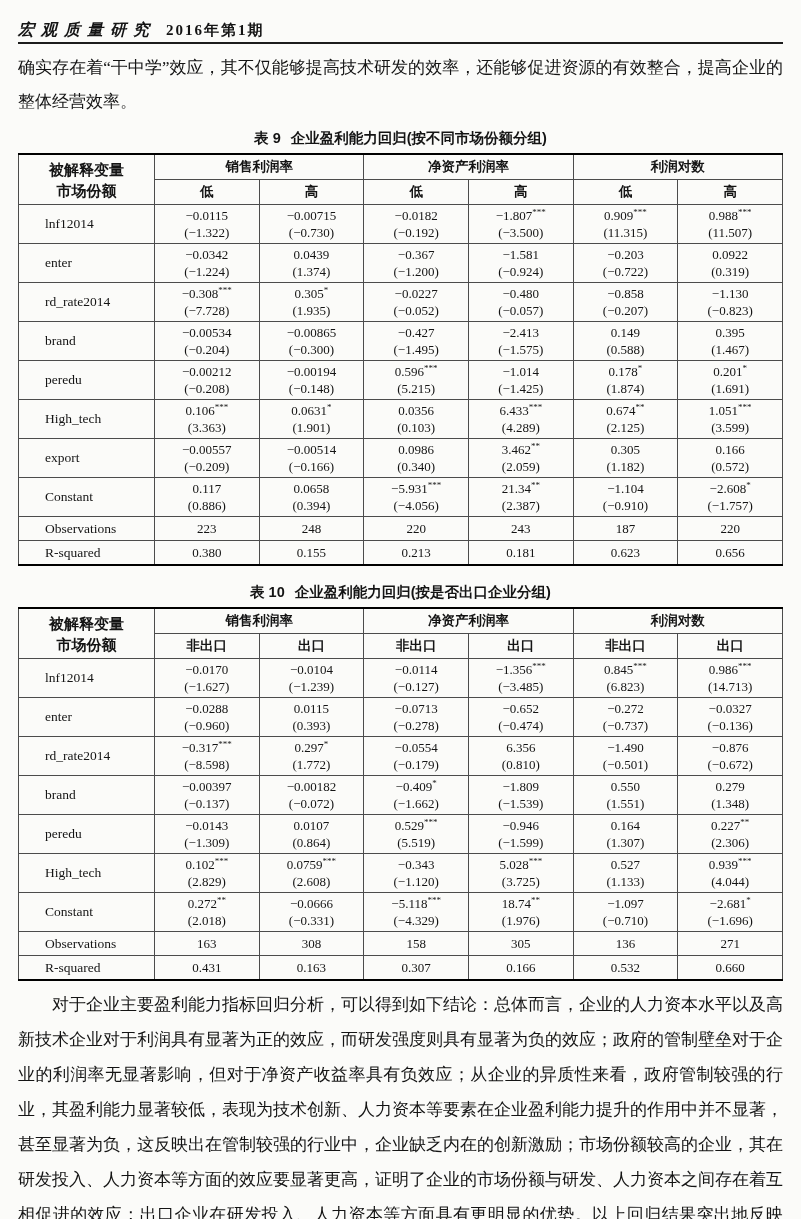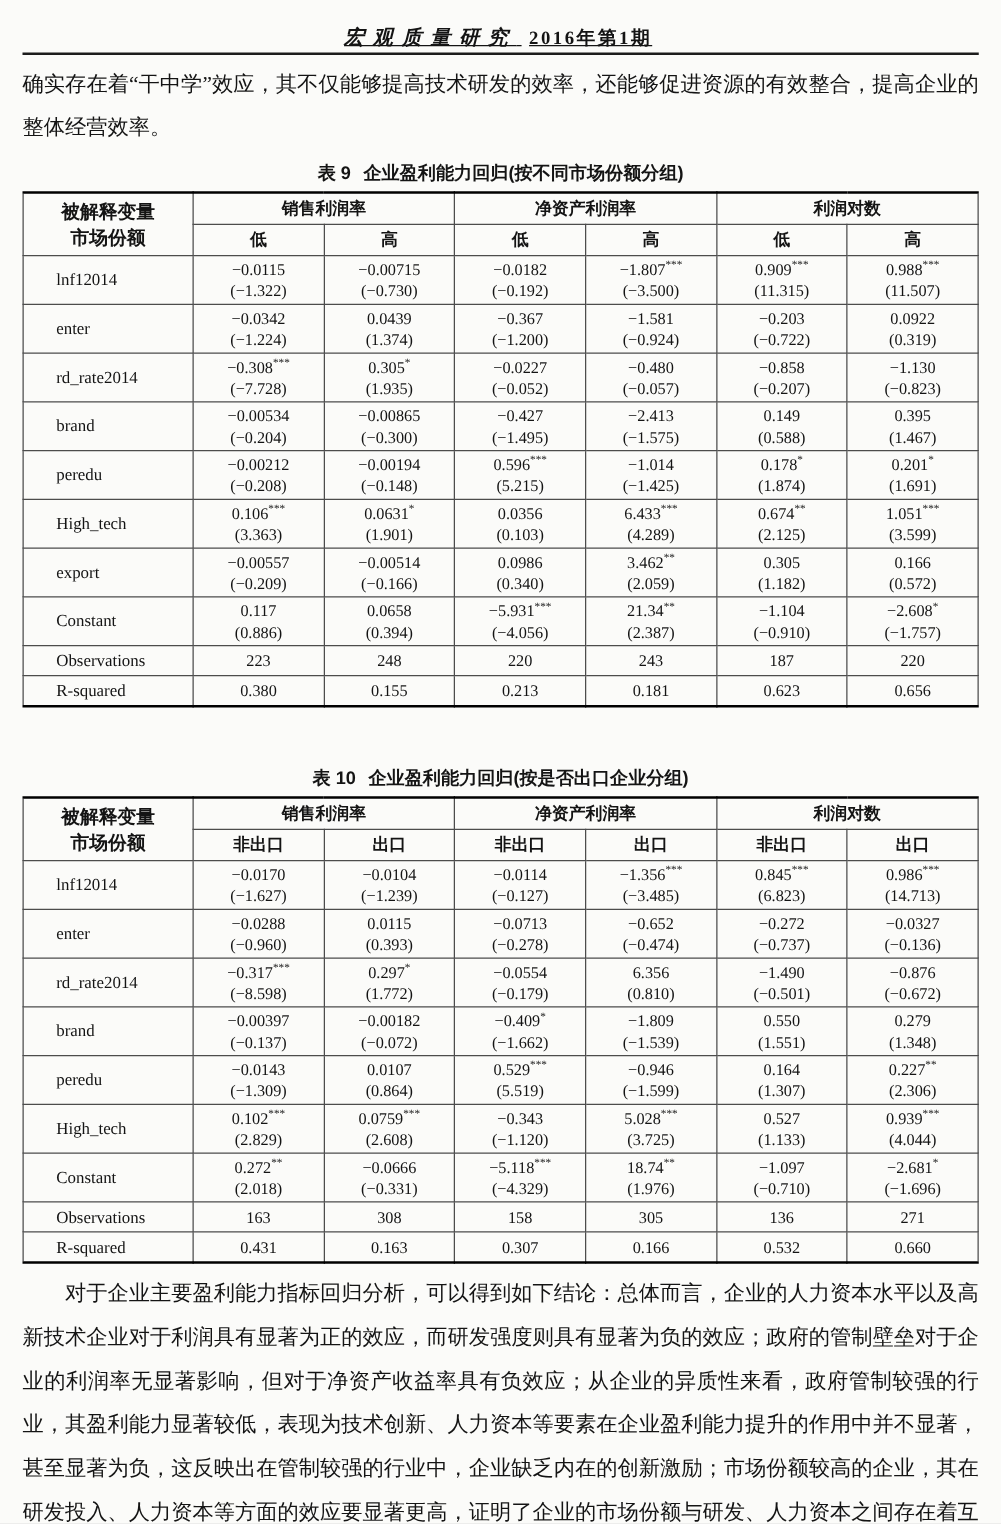--- a/index.html
+++ b/index.html
@@ -4,38 +4,38 @@
 <style>
   html,body{margin:0;padding:0;background:#d8d8d8;}
   .page{
     width:801px;height:1219px;margin:0 auto;background:#fbfbf9;
     box-sizing:border-box;padding:12px 18px 0 18px;position:relative;
     font-family:"Liberation Serif","DejaVu Serif",serif;color:#141414;
     overflow:hidden;
   }
   
   .running-head{
-    text-align:center;padding:8px 4px 0 0;height:26px;box-sizing:border-box;text-decoration:underline;
+    text-align:left;padding:8px 4px 0 0;height:26px;box-sizing:border-box;
   }
   .journal-name{
     font-weight:bold;font-style:italic;font-size:16px;letter-spacing:7px;
   }
   .journal-issue{
     font-weight:bold;font-size:15px;letter-spacing:2px;margin-left:6px;
   }
   .head-rule{height:0;border-bottom:2px solid #1c1c1c;margin-top:4px;}
   
   .p1{
     font-size:17px;line-height:34px;text-align:justify;margin:7px 0 0 0;
   }
   .table-caption{
     text-align:center;font-family:"Liberation Sans","DejaVu Sans",sans-serif;
     font-weight:bold;font-size:14.5px;margin:10px 0 5px 0;
   }
-  .table-caption.second{margin-top:47px;}
+  .table-caption.second{margin-top:17px;}
   .caption-no{margin-right:10px;}
   
   table.reg{
     width:100%;border-collapse:collapse;table-layout:fixed;
     border-top:2.4px solid #000;border-bottom:2.4px solid #000;
   }
   table.reg th,table.reg td{border:1px solid #4c4c4c;}
   th.stub-head{
     font-family:"Liberation Sans","DejaVu Sans",sans-serif;
     font-weight:bold;font-size:15px;line-height:21px;

